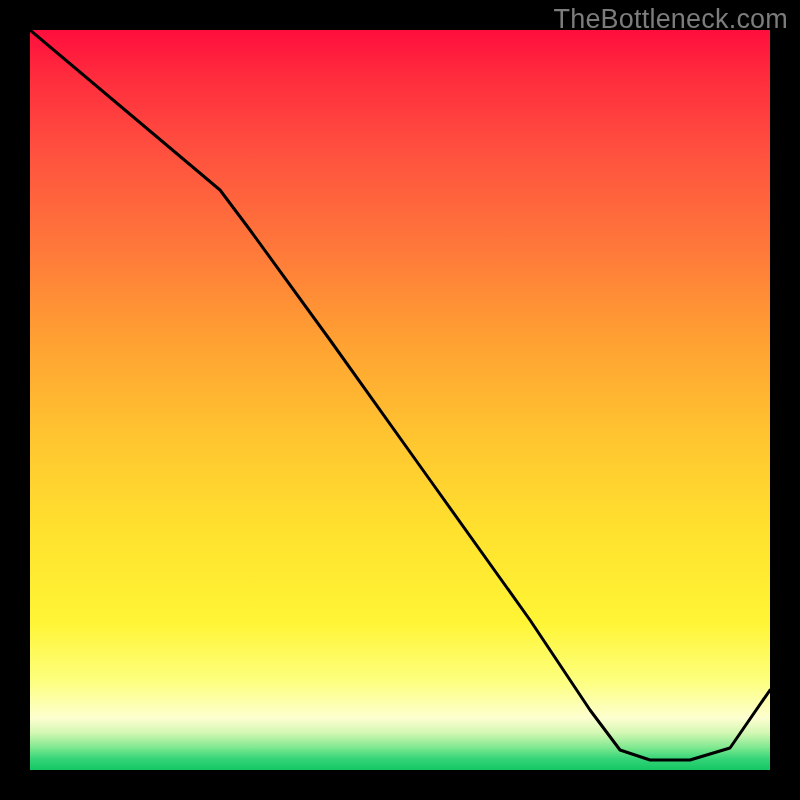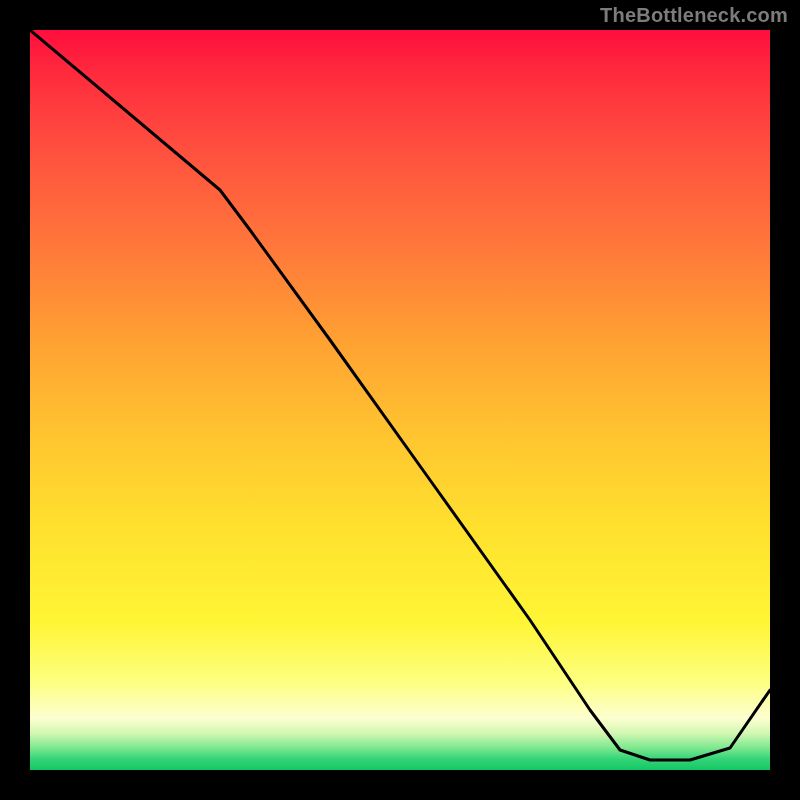--- a/index.html
+++ b/index.html
@@ -54,22 +54,22 @@
     position: absolute;
     left: 0; top: 0;
     width: 100%;
     height: 100%;
   }
   .watermark {
     position: absolute;
     top: 4px;
     right: 12px;
     color: #7c7c7c;
-    font-size: 20px;
-    font-weight: 700;
+    font-size: 27px;
+    font-weight: 400;
     letter-spacing: 0.2px;
   }
   .marker-label {
     position: absolute;
     color: #cc2a2a;
     font-size: 12px;
     font-weight: 700;
     white-space: nowrap;
   }
 </style>

